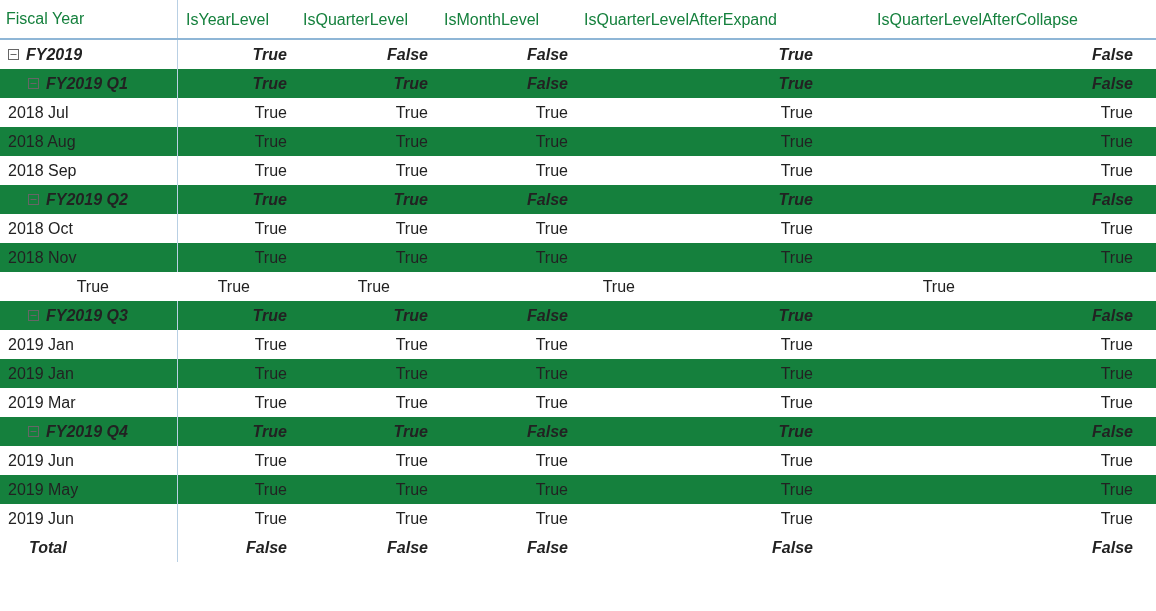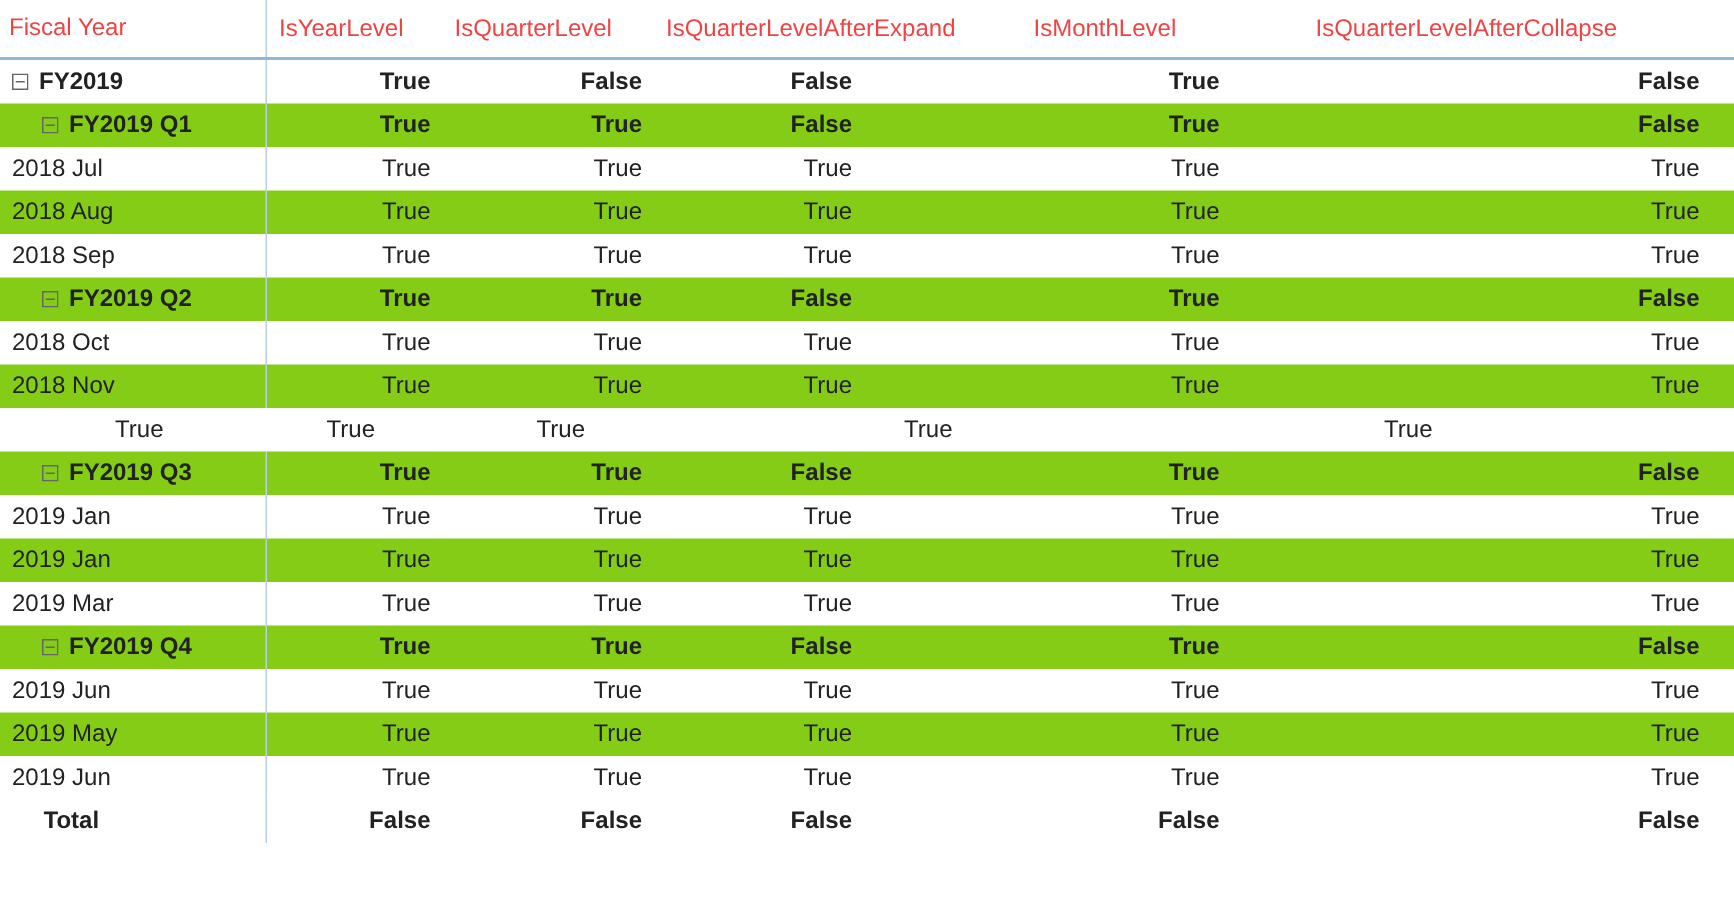--- a/index.html
+++ b/index.html
@@ -15,21 +15,21 @@
   .matrix {
     width: 1156px;
   }
   .row {
     display: flex;
     align-items: stretch;
     height: 29px;
     line-height: 29px;
   }
   .row.alt {
-    background: #84cc16;
+    background: #15803d;
   }
   .header-row {
     height: 40px;
     line-height: 40px;
     border-bottom: 2px solid #8fb6d6;
   }
   .cell {
     padding: 0 8px;
     overflow: hidden;
     white-space: nowrap;
@@ -40,28 +40,28 @@
     align-items: center;
     border-right: 1px solid #b9d0e4;
   }
   .c1 { width: 117px; text-align: right; }
   .c2 { width: 141px; text-align: right; }
   .c3 { width: 140px; text-align: right; }
   .c4 { width: 245px; text-align: right; }
   .c5 { width: 282px; text-align: right; padding-right: 18px; margin-left: 48px; }
 
   .header-row .rowhdr { font-weight: 400; border-right: 1px solid #b9d0e4; }
-  .header-row .cell { text-align: left; font-weight: 400; color:#ef4444; }
+  .header-row .cell { text-align: left; font-weight: 400; color:#15803d; }
   .header-row .c1,
   .header-row .c2,
   .header-row .c3,
   .header-row .c4,
   .header-row .c5 { text-align: left; }
 
-  .bold { font-weight: 600; }
+  .bold { font-weight: 600; font-style: italic; }
   .indent0 { padding-left: 6px; }
   .indent1 { padding-left: 26px; }
   .indent2 { }
   .total-pad { padding-left: 29px; }
 
   .toggle {
     display: inline-flex;
     width: 14px;
     height: 14px;
     margin-right: 6px;
@@ -81,25 +81,25 @@
   <div class="row header-row">
     <div class="cell rowhdr indent0">
       <span class="label">Fiscal Year</span>
     </div>
     <div class="cell c1">
       <span>IsYearLevel</span>
     </div>
     <div class="cell c2">
       <span>IsQuarterLevel</span>
     </div>
+    <div class="cell c3">
+      <span>IsMonthLevel</span>
+    </div>
     <div class="cell c4">
       <span>IsQuarterLevelAfterExpand</span>
-    </div>
-    <div class="cell c3">
-      <span>IsMonthLevel</span>
     </div>
     <div class="cell c5">
       <span>IsQuarterLevelAfterCollapse</span>
     </div>
   </div>
 
   <div id="rows-container">
       <div class="row">
         <div class="cell rowhdr indent0 bold">
           <span class="toggle">

